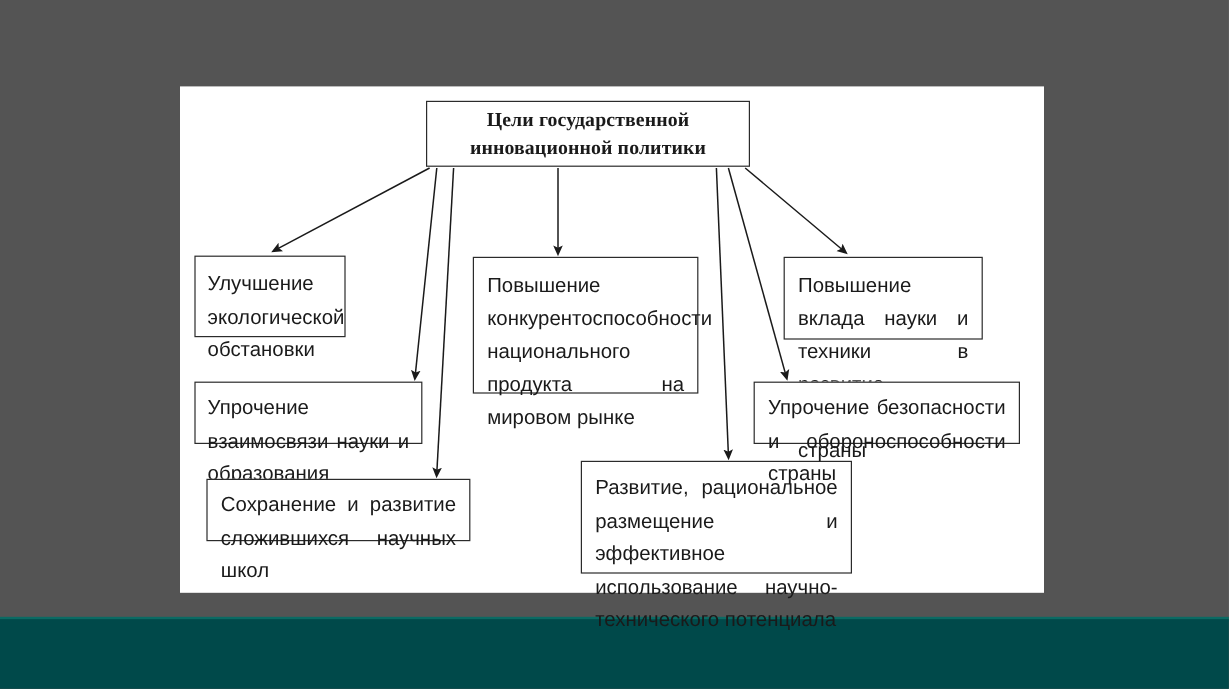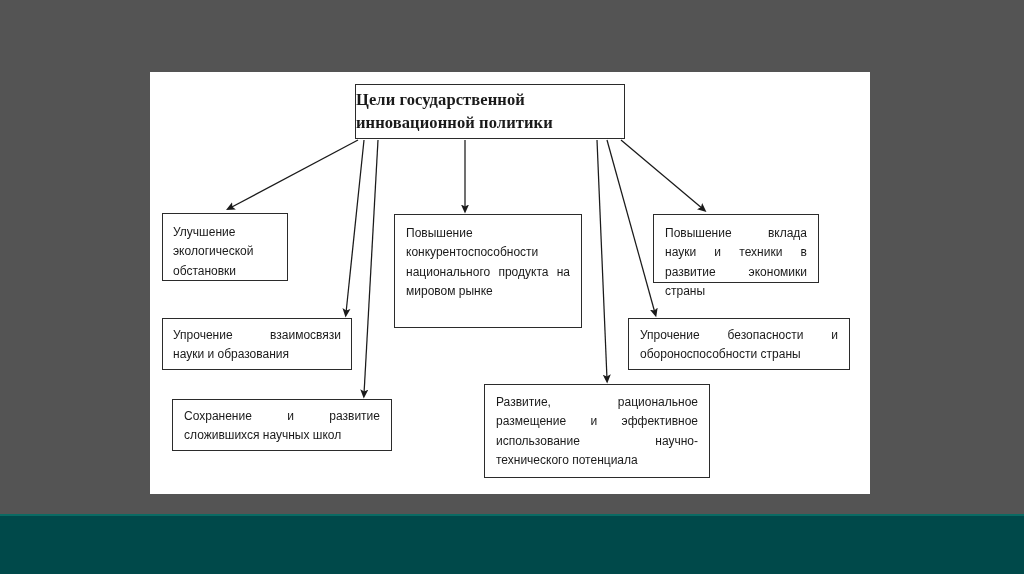--- a/index.html
+++ b/index.html
@@ -52,42 +52,42 @@
   .node {
     position: absolute;
     border: 1.3px solid #2b2b2b;
     background: #ffffff;
     box-sizing: border-box;
     color: #1a1a1a;
     z-index: 3;
   }
   .node .node-text {
     display: block;
-    font-size: 12px;
+    font-size: 17px;
     line-height: 1.62;
     color: #1a1a1a;
   }
 
   #node-title {
     left: 205px;
     top: 12px;
     width: 270px;
     height: 55px;
     border-width: 1.6px;
     display: flex;
     align-items: center;
     justify-content: center;
     text-align: center;
   }
   #node-title .node-text {
     font-family: "Liberation Serif", serif;
     font-weight: bold;
     font-size: 16.5px;
     line-height: 1.35;
-    text-align: left;
+    text-align: center;
     letter-spacing: 0.1px;
   }
 
   #node-ecology {
     left: 12px;
     top: 141px;
     width: 126px;
     height: 68px;
     padding: 9px 10px 0 10px;
   }

